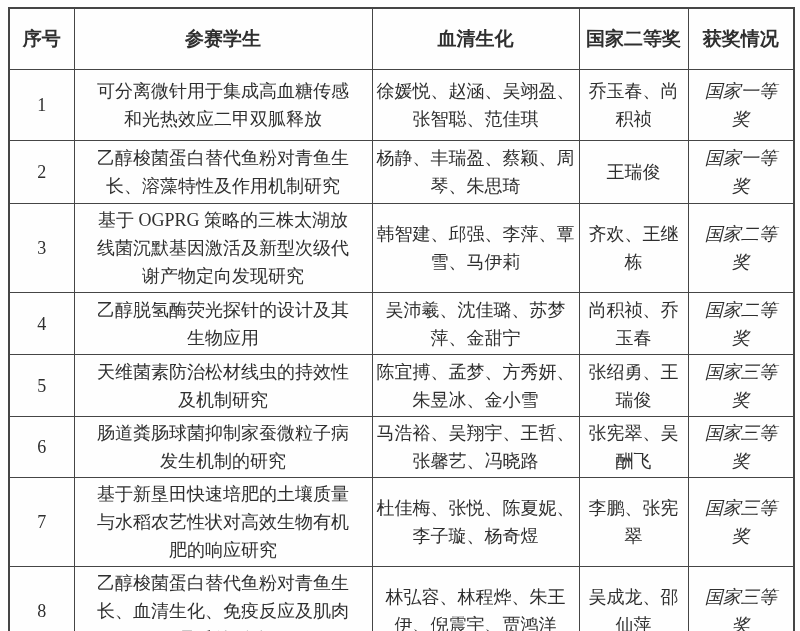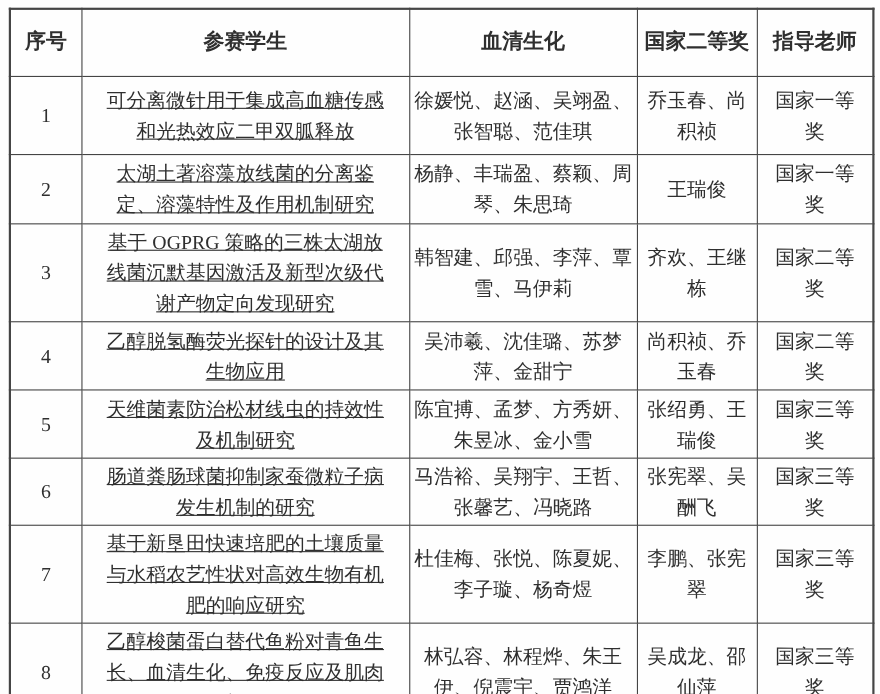--- a/index.html
+++ b/index.html
@@ -44,22 +44,22 @@
     font-size: 19px;
     font-weight: bold;
     height: 46px;
     padding: 16px 4px;
   }
   col.c-no      { width: 65px; }
   col.c-project { width: 298px; }
   col.c-students{ width: 207px; }
   col.c-teachers{ width: 109px; }
   col.c-award   { width: 106px; }
-  td.cell-project  { padding: 2px 16px; text-decoration: underline; }
-  td.cell-award    { padding: 2px 12px; }
+  td.cell-project  { padding: 2px 16px; }
+  td.cell-award    { padding: 2px 12px; font-style: italic; }
   td.cell-teachers { padding: 2px 2px; }
   tbody tr:nth-child(1) { height: 71px; }
   tbody tr:nth-child(2) { height: 63px; }
   tbody tr:nth-child(3) { height: 79px; }
   tbody tr:nth-child(4) { height: 62px; }
   tbody tr:nth-child(5) { height: 62px; }
   tbody tr:nth-child(6) { height: 61px; }
   tbody tr:nth-child(7) { height: 84px; }
   tbody tr:nth-child(8) { height: 84px; }
 </style>
@@ -74,35 +74,35 @@
       <col class="c-students">
       <col class="c-teachers">
       <col class="c-award">
     </colgroup>
     <thead>
       <tr>
         <th>序号</th>
         <th>参赛学生</th>
         <th>血清生化</th>
         <th>国家二等奖</th>
-        <th>指导老师</th>
+        <th>获奖情况</th>
       </tr>
     </thead>
     <tbody id="table-body">
   <tr>
     <td class="cell-no">1</td>
     <td class="cell-project">可分离微针用于集成高血糖传感和光热效应二甲双胍释放</td>
     <td class="cell-students">徐媛悦、赵涵、吴翊盈、张智聪、范佳琪</td>
     <td class="cell-teachers">乔玉春、尚积祯</td>
     <td class="cell-award">国家一等奖</td>
   </tr>
 
   <tr>
     <td class="cell-no">2</td>
-    <td class="cell-project">太湖土著溶藻放线菌的分离鉴定、溶藻特性及作用机制研究</td>
+    <td class="cell-project">乙醇梭菌蛋白替代鱼粉对青鱼生长、溶藻特性及作用机制研究</td>
     <td class="cell-students">杨静、丰瑞盈、蔡颖、周琴、朱思琦</td>
     <td class="cell-teachers">王瑞俊</td>
     <td class="cell-award">国家一等奖</td>
   </tr>
 
   <tr>
     <td class="cell-no">3</td>
     <td class="cell-project">基于 OGPRG 策略的三株太湖放线菌沉默基因激活及新型次级代谢产物定向发现研究</td>
     <td class="cell-students">韩智建、邱强、李萍、覃雪、马伊莉</td>
     <td class="cell-teachers">齐欢、王继栋</td>

